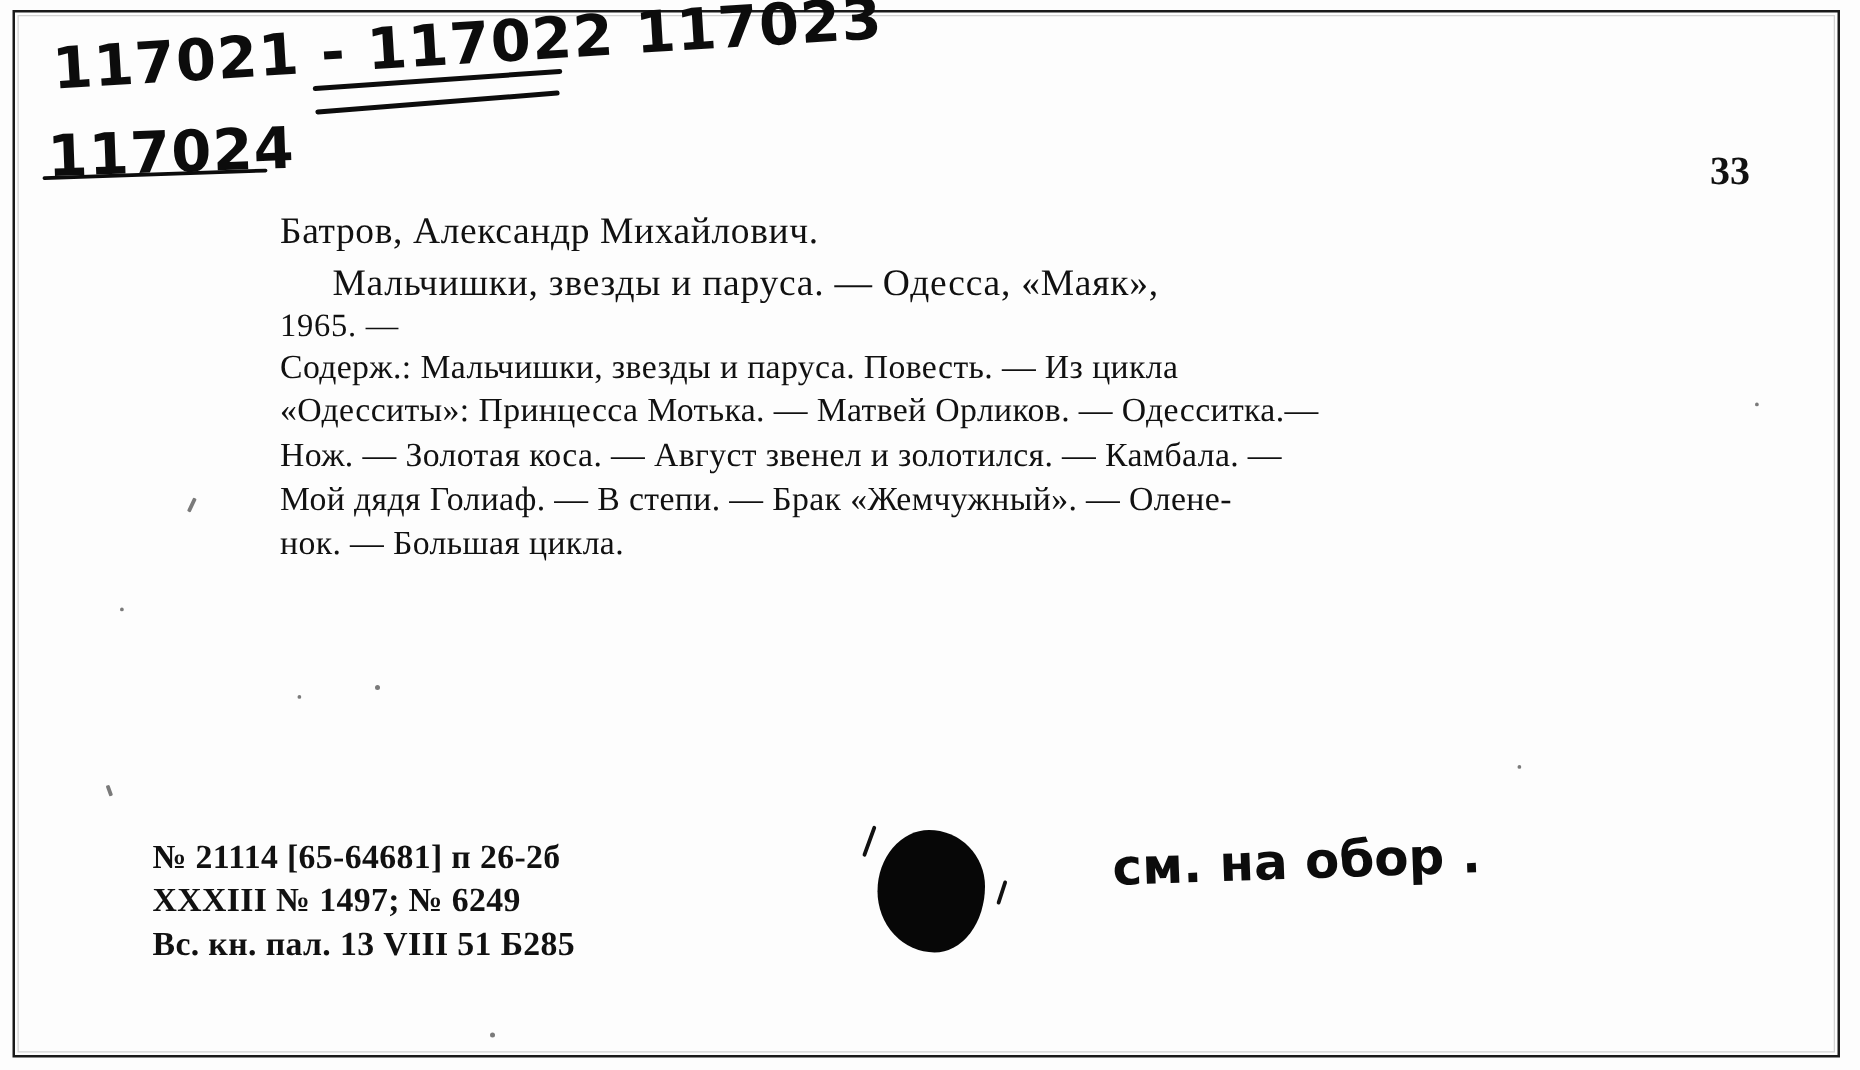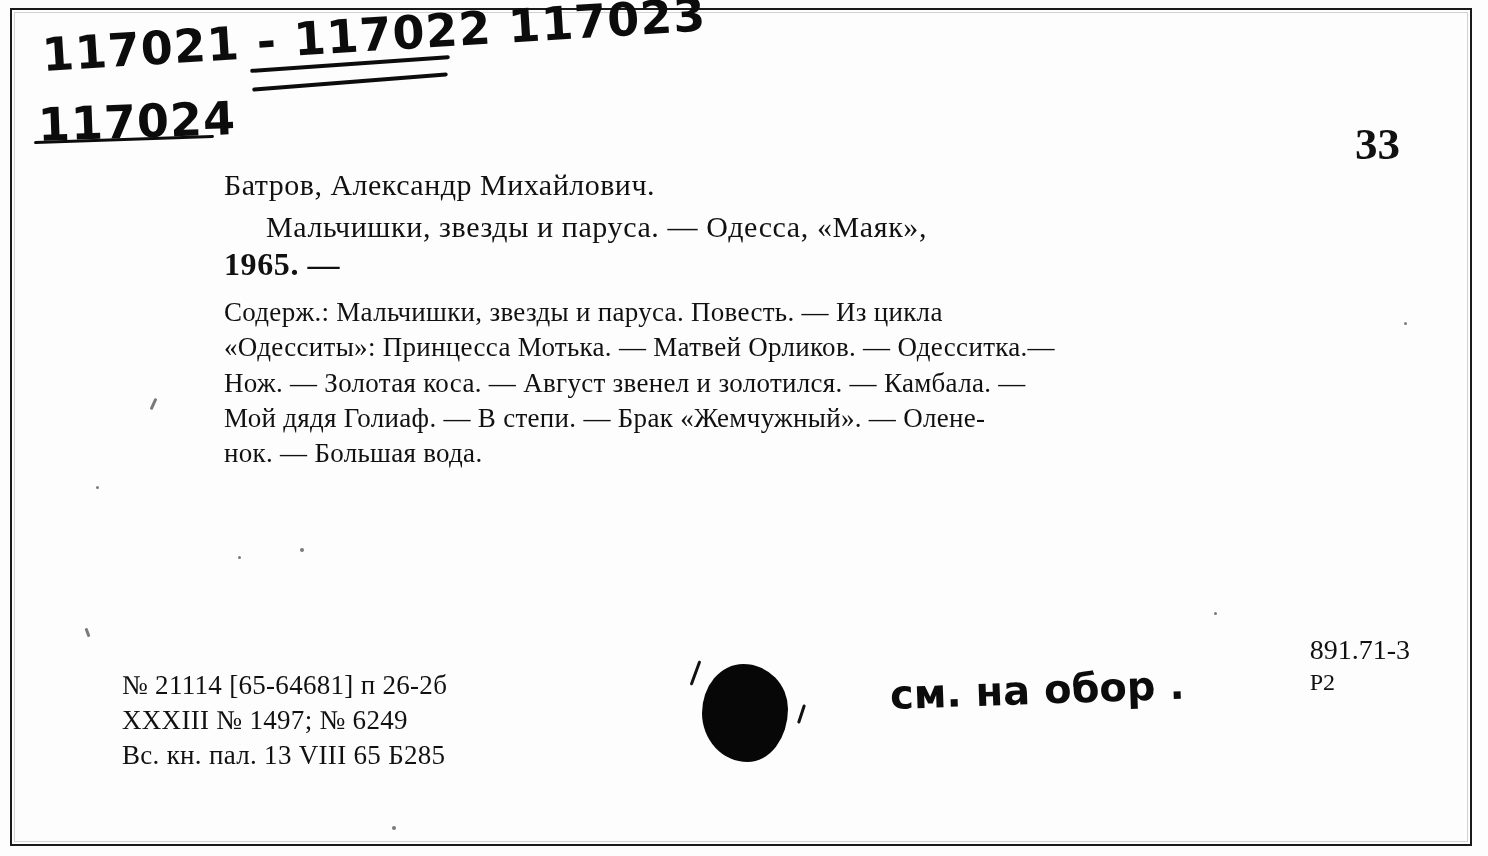--- a/index.html
+++ b/index.html
@@ -82,21 +82,21 @@
     transform: rotate(-2deg);
     transform-origin: left center;
     white-space: nowrap;
   }
 
   
   #page-number {
     position: absolute;
     right: 88px;
     top: 118px;
-    font-size: 45px;
+    font-size: 32px;
     font-weight: 700;
     font-family: "Liberation Serif", serif;
   }
 
   
   #entry {
     position: absolute;
     left: 224px;
     top: 168px;
     width: 1180px;
@@ -108,24 +108,23 @@
     margin: 0 0 6px 0;
   }
   .title-line {
     font-size: 30px;
     margin: 0;
     text-indent: 42px;
     letter-spacing: 0.6px;
     line-height: 1.28;
   }
   .year-line {
-    font-size: 32px;
-    margin: 0 0 12px 0;
+    font-size: 26px;
+    margin: 0 0 0 0;
     letter-spacing: 0.6px;
-    font-weight: bold;
   }
   .physdesc {
     font-size: 27px;
     margin: 6px 0 2px 0;
     text-indent: 54px;
     letter-spacing: 0.4px;
   }
   .contents {
     font-size: 27px;
     margin: 0;
@@ -135,20 +134,21 @@
   }
 
   
   #footer-left {
     position: absolute;
     left: 122px;
     top: 668px;
     font-size: 27px;
     line-height: 1.30;
     letter-spacing: 0.3px;
+    font-weight: bold;
   }
   #footer-left div { white-space: nowrap; }
 
   #classmark {
     position: absolute;
     right: 78px;
     top: 632px;
     text-align: left;
     font-size: 28px;
     line-height: 1.25;
@@ -199,39 +199,35 @@
   <div id="page-number">33</div>
 
   <div id="entry">
     <p class="author">Батров, Александр Михайлович.</p>
     <p class="title-line">Мальчишки, звезды и паруса. — Одесса, «Маяк»,</p>
     <p class="year-line">1965. —</p>
     <p class="contents">Содерж.: Мальчишки, звезды и паруса. Повесть. — Из цикла</p>
     <p class="contents">«Одесситы»: Принцесса Мотька. — Матвей Орликов. — Одесситка.—</p>
     <p class="contents">Нож. — Золотая коса. — Август звенел и золотился. — Камбала. —</p>
     <p class="contents">Мой дядя Голиаф. — В степи. — Брак  «Жемчужный». — Оленe-</p>
-    <p class="contents">нок. — Большая вода.</p>
+    <p class="contents">нок. — Большая цикла.</p>
   </div>
 
   <div id="footer-left">
     <div>№ 21114 [65-64681] п  26-2б</div>
     <div>XXXIII № 1497; № 6249</div>
-    <div>Вс. кн. пал. 13 VIII 65      Б285</div>
+    <div>Вс. кн. пал. 13 VIII 51      Б285</div>
   </div>
 
   <div id="ink-blot"></div>
   <div class="blot-tick" id="blot-tick-1"></div>
   <div class="blot-tick" id="blot-tick-2"></div>
 
   <div id="hand-note">см. на обор .</div>
 
-  <div id="classmark">
-    <div>891.71-3</div>
-    <div class="sub">Р2</div>
-  </div>
 
   <div class="speck" style="left:152px; top:398px; width:3px; height:12px; border-radius:1px; transform:rotate(25deg);"></div>
   <div class="speck" style="left:300px; top:548px; width:4px; height:4px;"></div>
   <div class="speck" style="left:238px; top:556px; width:3px; height:3px;"></div>
   <div class="speck" style="left:392px; top:826px; width:4px; height:4px;"></div>
   <div class="speck" style="left:1214px; top:612px; width:3px; height:3px;"></div>
   <div class="speck" style="left:1404px; top:322px; width:3px; height:3px;"></div>
   <div class="speck" style="left:96px; top:486px; width:3px; height:3px;"></div>
   <div class="speck" style="left:86px; top:628px; width:3px; height:9px; border-radius:1px; transform:rotate(-20deg);"></div>
 

